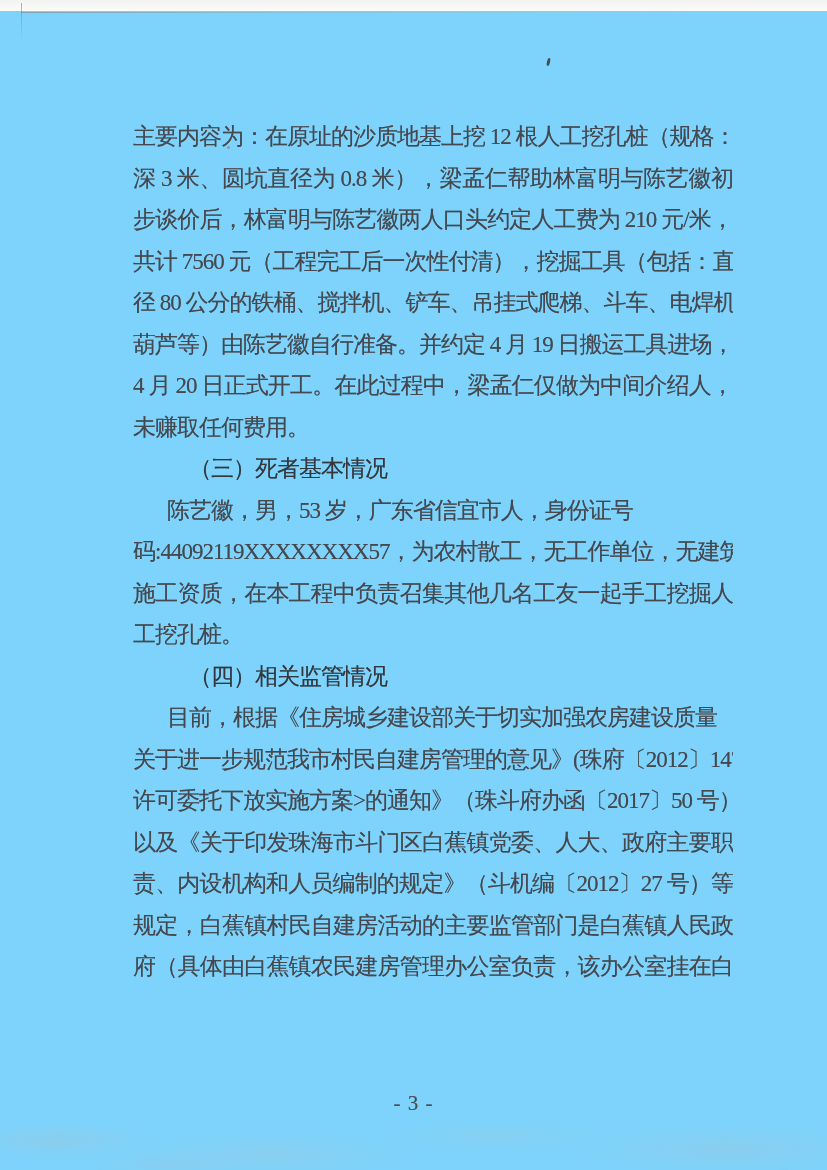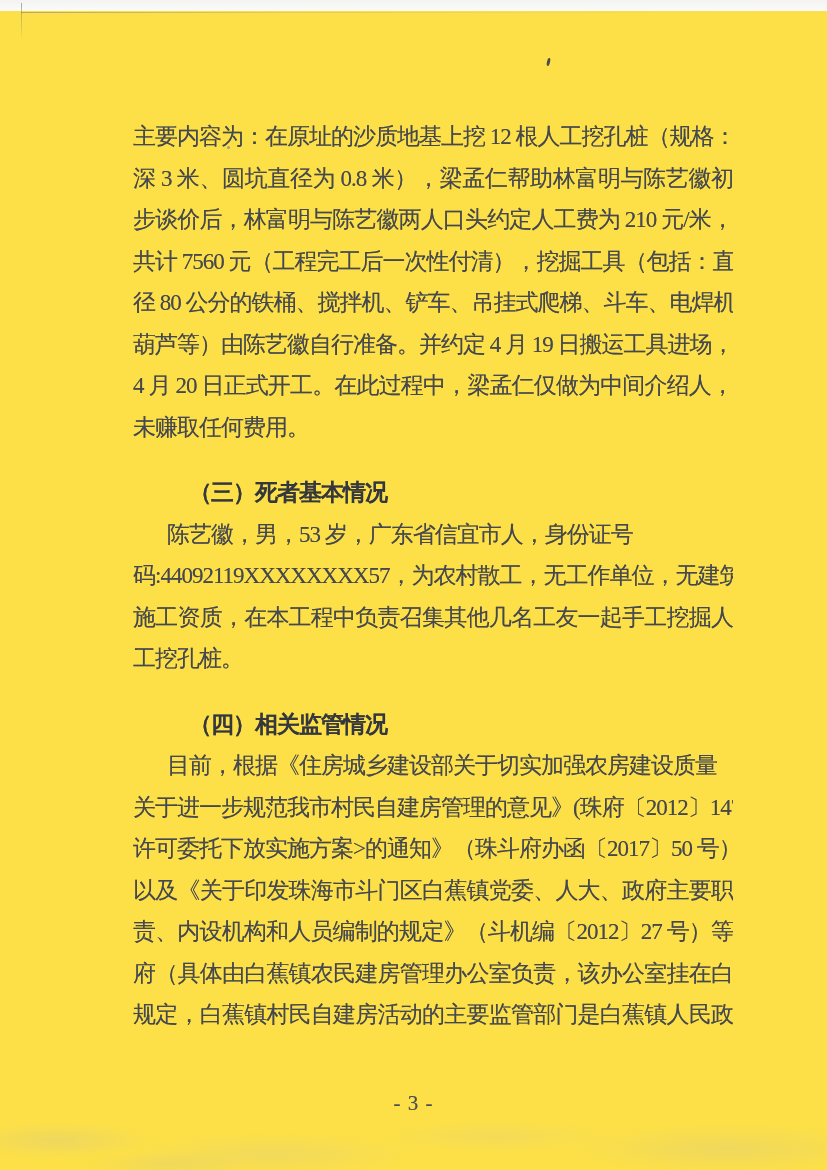--- a/index.html
+++ b/index.html
@@ -4,21 +4,21 @@
 <style>
   html, body {
     margin: 0;
     padding: 0;
     background: #ffffff;
   }
   .page {
     position: relative;
     width: 827px;
     height: 1170px;
-    background: #fde047;
+    background: #7dd3fc;
     overflow: hidden;
     font-family: "Liberation Serif", "DejaVu Serif", serif;
   }
   
   .top-gray-band {
     position: absolute;
     top: 0; left: 0;
     width: 100%; height: 11px;
     background: linear-gradient(#f3f3f1, #fbfbfa);
   }
@@ -90,24 +90,23 @@
   }
   .line.indent {
     text-align: left;
     text-align-last: left;
     padding-left: 34px;
   }
   .line.heading {
     text-align: right;
     text-align-last: left;
     padding-left: 56px;
-    font-weight: 700;
+    font-weight: 400;
     color: #34383e;
     text-shadow: 0 0 0.5px rgba(52,56,62,0.6);
-    margin-top: 24px;
   }
   .page-number {
     position: absolute;
     left: 0; top: 1088px;
     width: 100%;
     text-align: center;
     font-size: 21px;
     line-height: 30px;
     letter-spacing: 1px;
     color: #4b4e53;
@@ -139,19 +138,19 @@
       <div class="line indent">陈艺徽，男，53 岁，广东省信宜市人，身份证号</div>
       <div class="line justify">码:44092119XXXXXXXX57，为农村散工，无工作单位，无建筑</div>
       <div class="line justify">施工资质，在本工程中负责召集其他几名工友一起手工挖掘人</div>
       <div class="line plain">工挖孔桩。</div>
       <div class="line heading">（四）相关监管情况</div>
       <div class="line indent">目前，根据《住房城乡建设部关于切实加强农房建设质量</div>
       <div class="line justify">关于进一步规范我市村民自建房管理的意见》(珠府〔2012〕147</div>
       <div class="line justify">许可委托下放实施方案&gt;的通知》（珠斗府办函〔2017〕50 号）</div>
       <div class="line justify">以及《关于印发珠海市斗门区白蕉镇党委、人大、政府主要职</div>
       <div class="line justify">责、内设机构和人员编制的规定》（斗机编〔2012〕27 号）等</div>
+      <div class="line justify">规定，白蕉镇村民自建房活动的主要监管部门是白蕉镇人民政</div>
       <div class="line justify">府（具体由白蕉镇农民建房管理办公室负责，该办公室挂在白</div>
-      <div class="line justify">规定，白蕉镇村民自建房活动的主要监管部门是白蕉镇人民政</div>
     </div>
 
   <div class="page-number">- 3 -</div>
 
 </div>
 
 </body></html>

